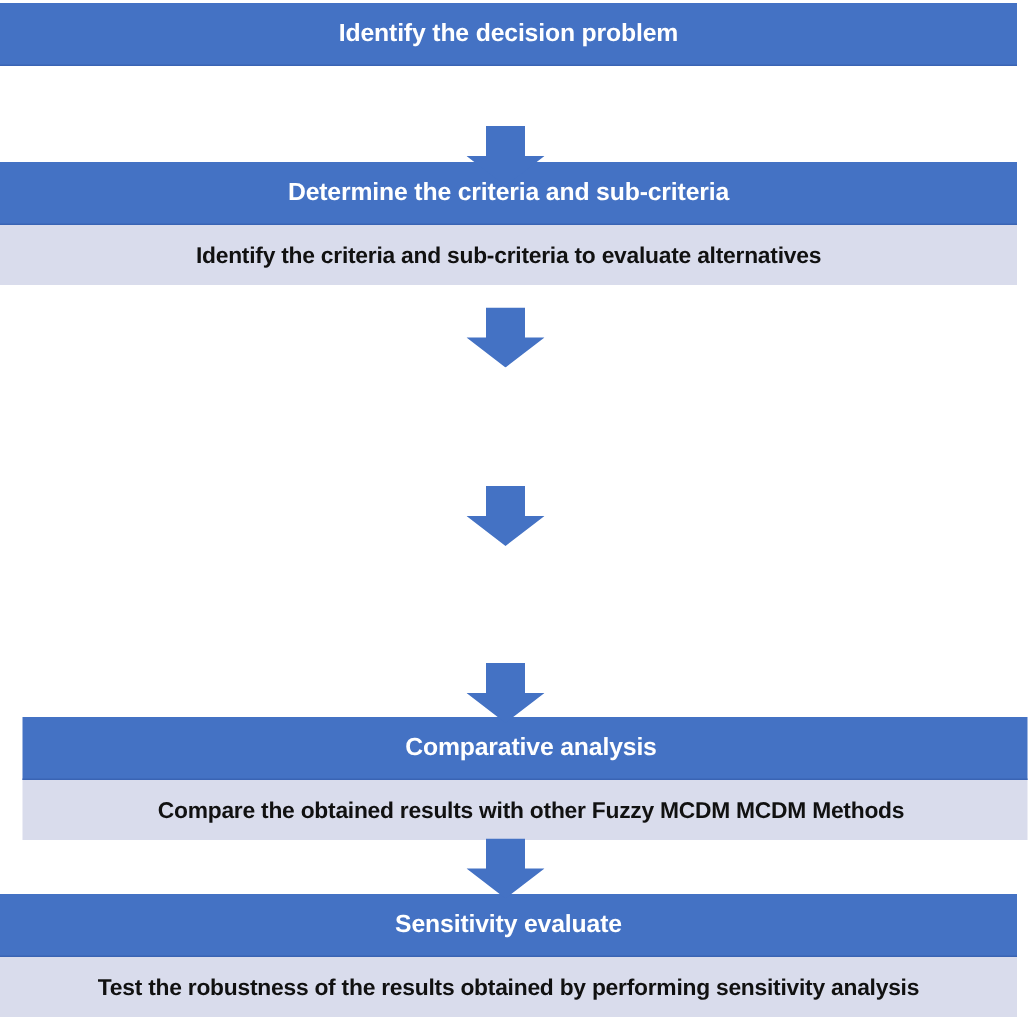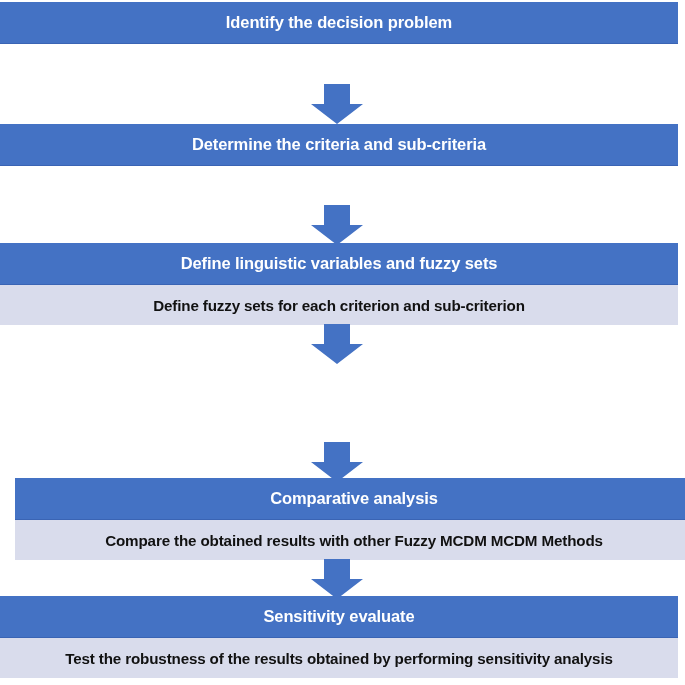--- a/index.html
+++ b/index.html
@@ -74,33 +74,30 @@
 
   <div class="stage" style="top:2px;">
     <div class="stage-header">Identify the decision problem</div>
   </div>
   <div class="connector" style="top:84px;">
     <svg viewBox="0 0 52 40" xmlns="http://www.w3.org/2000/svg">
       <polygon points="13,0 39,0 39,20 52,20 26,40 0,20 13,20" fill="#4472C4"></polygon>
     </svg>
   </div>
 
-  <div class="stage" style="top:124px;border-radius:28px;">
+  <div class="stage" style="top:108px;border-radius:28px;">
     <div class="stage-header">Determine the criteria and sub-criteria</div>
+    <div class="stage-body">Identify the criteria and sub-criteria to evaluate alternatives</div>
   </div>
   <div class="connector" style="top:205px;">
     <svg viewBox="0 0 52 40" xmlns="http://www.w3.org/2000/svg">
       <polygon points="13,0 39,0 39,20 52,20 26,40 0,20 13,20" fill="#4472C4"></polygon>
     </svg>
   </div>
 
-  <div class="stage" style="top:243px;">
-    <div class="stage-header">Define linguistic variables and fuzzy sets</div>
-    <div class="stage-body">Define fuzzy sets for each criterion and sub-criterion</div>
-  </div>
   <div class="connector" style="top:324px;">
     <svg viewBox="0 0 52 40" xmlns="http://www.w3.org/2000/svg">
       <polygon points="13,0 39,0 39,20 52,20 26,40 0,20 13,20" fill="#4472C4"></polygon>
     </svg>
   </div>
 
   <div class="connector" style="top:442px;">
     <svg viewBox="0 0 52 40" xmlns="http://www.w3.org/2000/svg">
       <polygon points="13,0 39,0 39,20 52,20 26,40 0,20 13,20" fill="#4472C4"></polygon>
     </svg>

